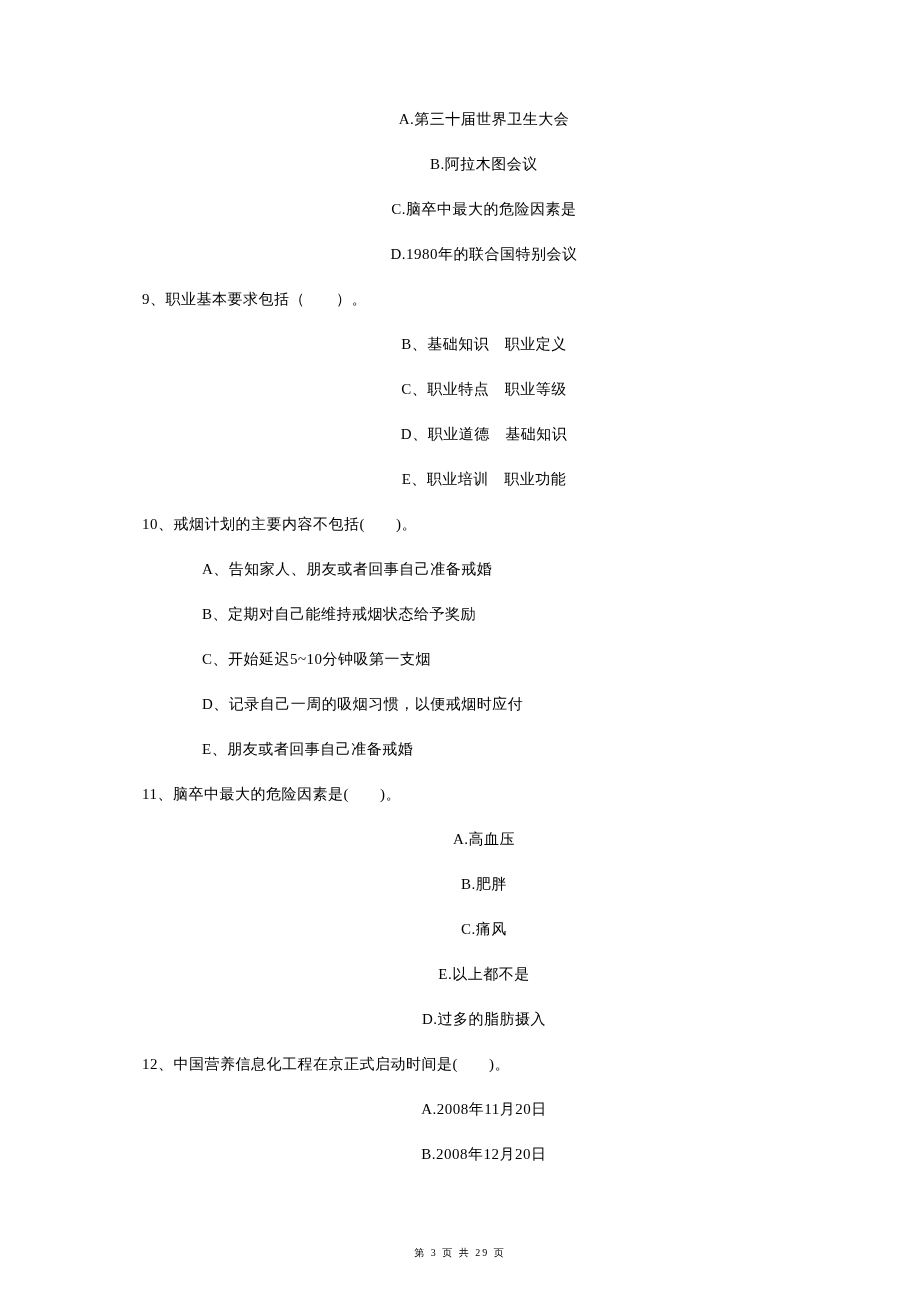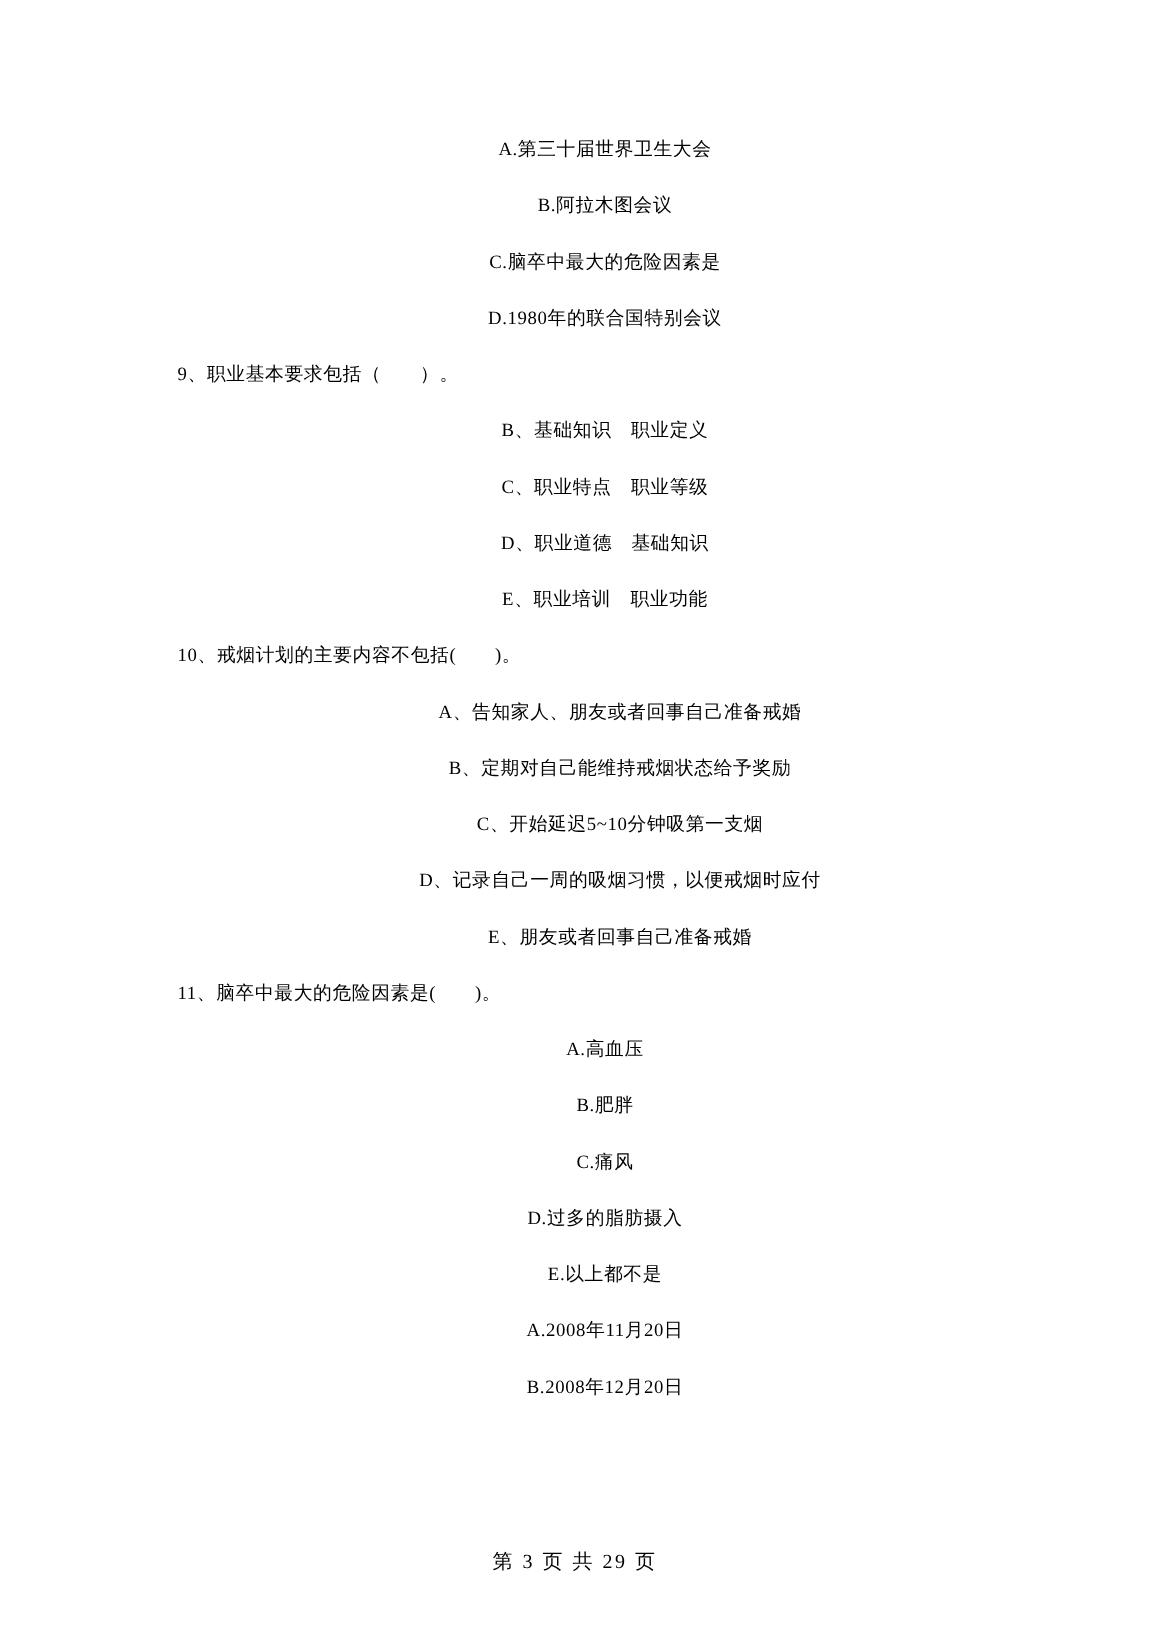--- a/index.html
+++ b/index.html
@@ -21,29 +21,28 @@
     letter-spacing: 0.5px;
     text-align: center;
   }
   .question {
     margin: 0 0 26px 12px;
     letter-spacing: 0.5px;
   }
   .sub-option {
     margin: 0 0 26px 72px;
     letter-spacing: 0.5px;
-    text-align: center;
   }
   .footer {
     position: absolute;
     bottom: 42px;
     left: 0;
     right: 0;
     text-align: center;
-    font-size: 16px;
+    font-size: 10px;
     letter-spacing: 2px;
   }
 </style>
 </head>
 <body>
 
 <div class="page">
 
   <div class="option">A.第三十届世界卫生大会</div>
   <div class="option">B.阿拉木图会议</div>
@@ -60,21 +59,22 @@
   <div class="sub-option">A、告知家人、朋友或者回事自己准备戒婚</div>
   <div class="sub-option">B、定期对自己能维持戒烟状态给予奖励</div>
   <div class="sub-option">C、开始延迟5~10分钟吸第一支烟</div>
   <div class="sub-option">D、记录自己一周的吸烟习惯，以便戒烟时应付</div>
   <div class="sub-option">E、朋友或者回事自己准备戒婚</div>
 
   <div class="question">11、脑卒中最大的危险因素是(　　)。</div>
   <div class="option">A.高血压</div>
   <div class="option">B.肥胖</div>
   <div class="option">C.痛风</div>
+  <div class="option">E.以上都不是</div>
   <div class="option">D.过多的脂肪摄入</div>
-  <div class="option">E.以上都不是</div>
 
+  <div class="question">12、中国营养信息化工程在京正式启动时间是(　　)。</div>
   <div class="option">A.2008年11月20日</div>
   <div class="option">B.2008年12月20日</div>
 
 </div>
 
 <div class="footer">第 3 页 共 29 页</div>
 
 </body></html>

